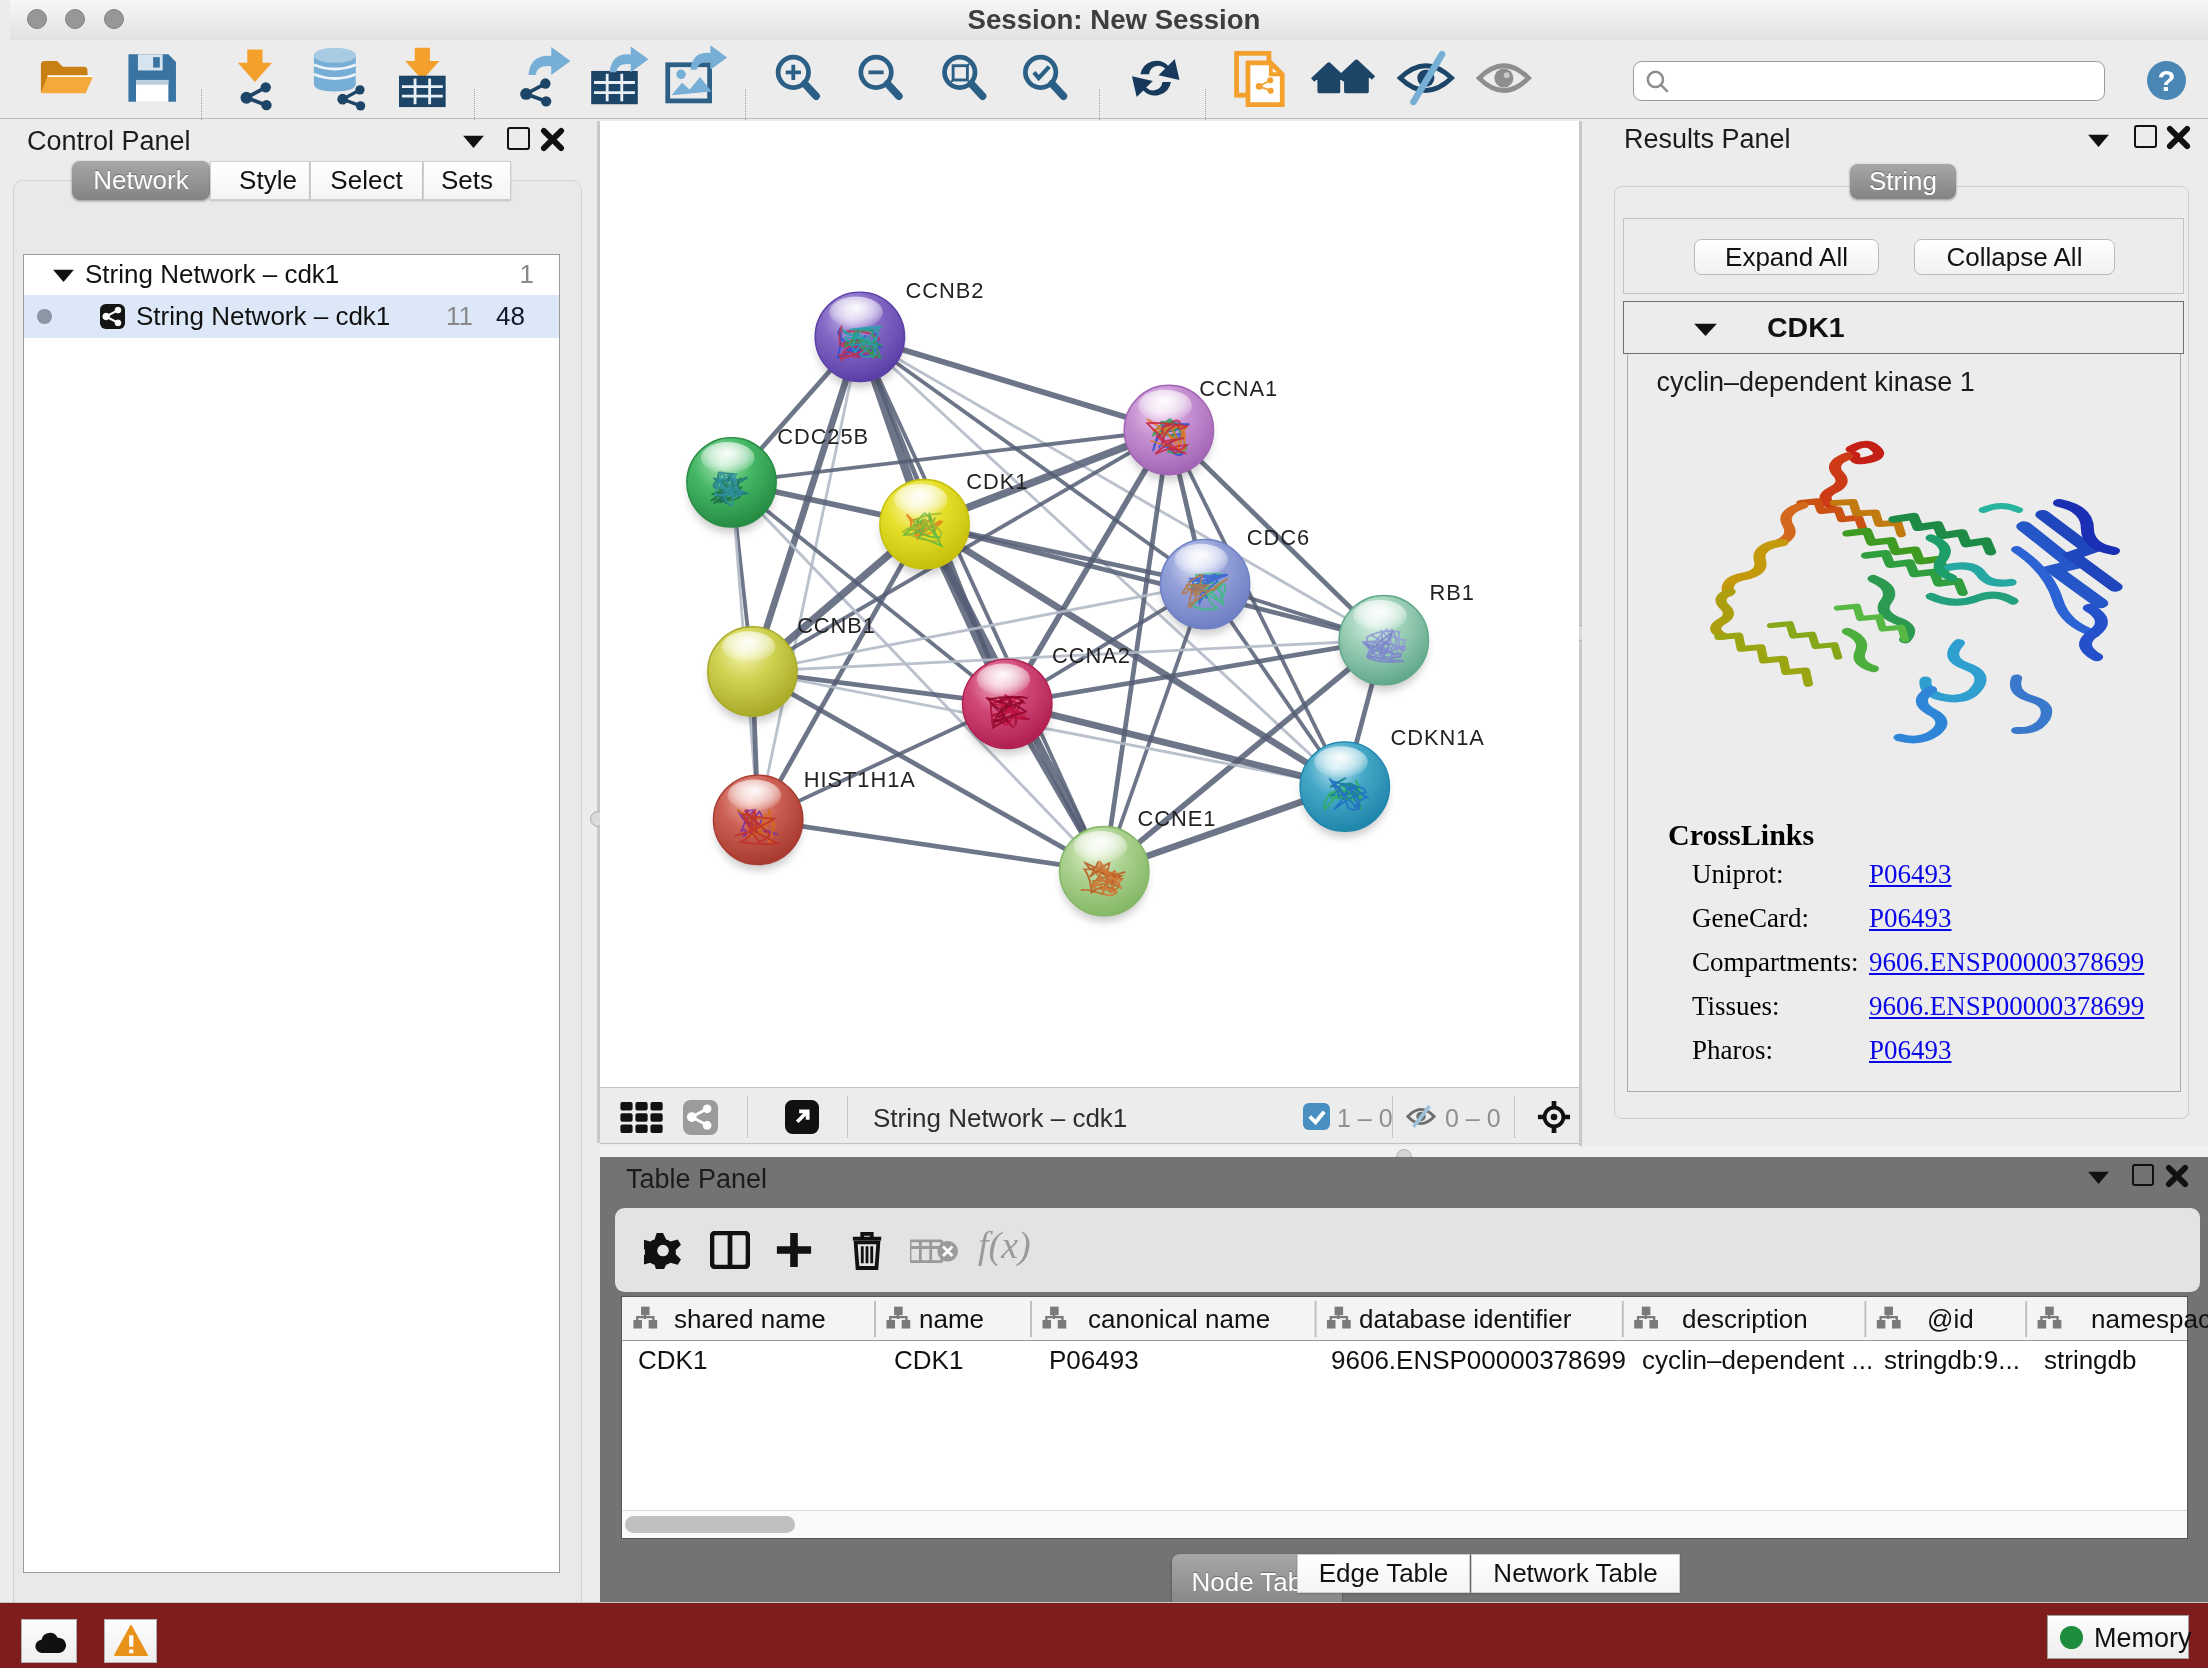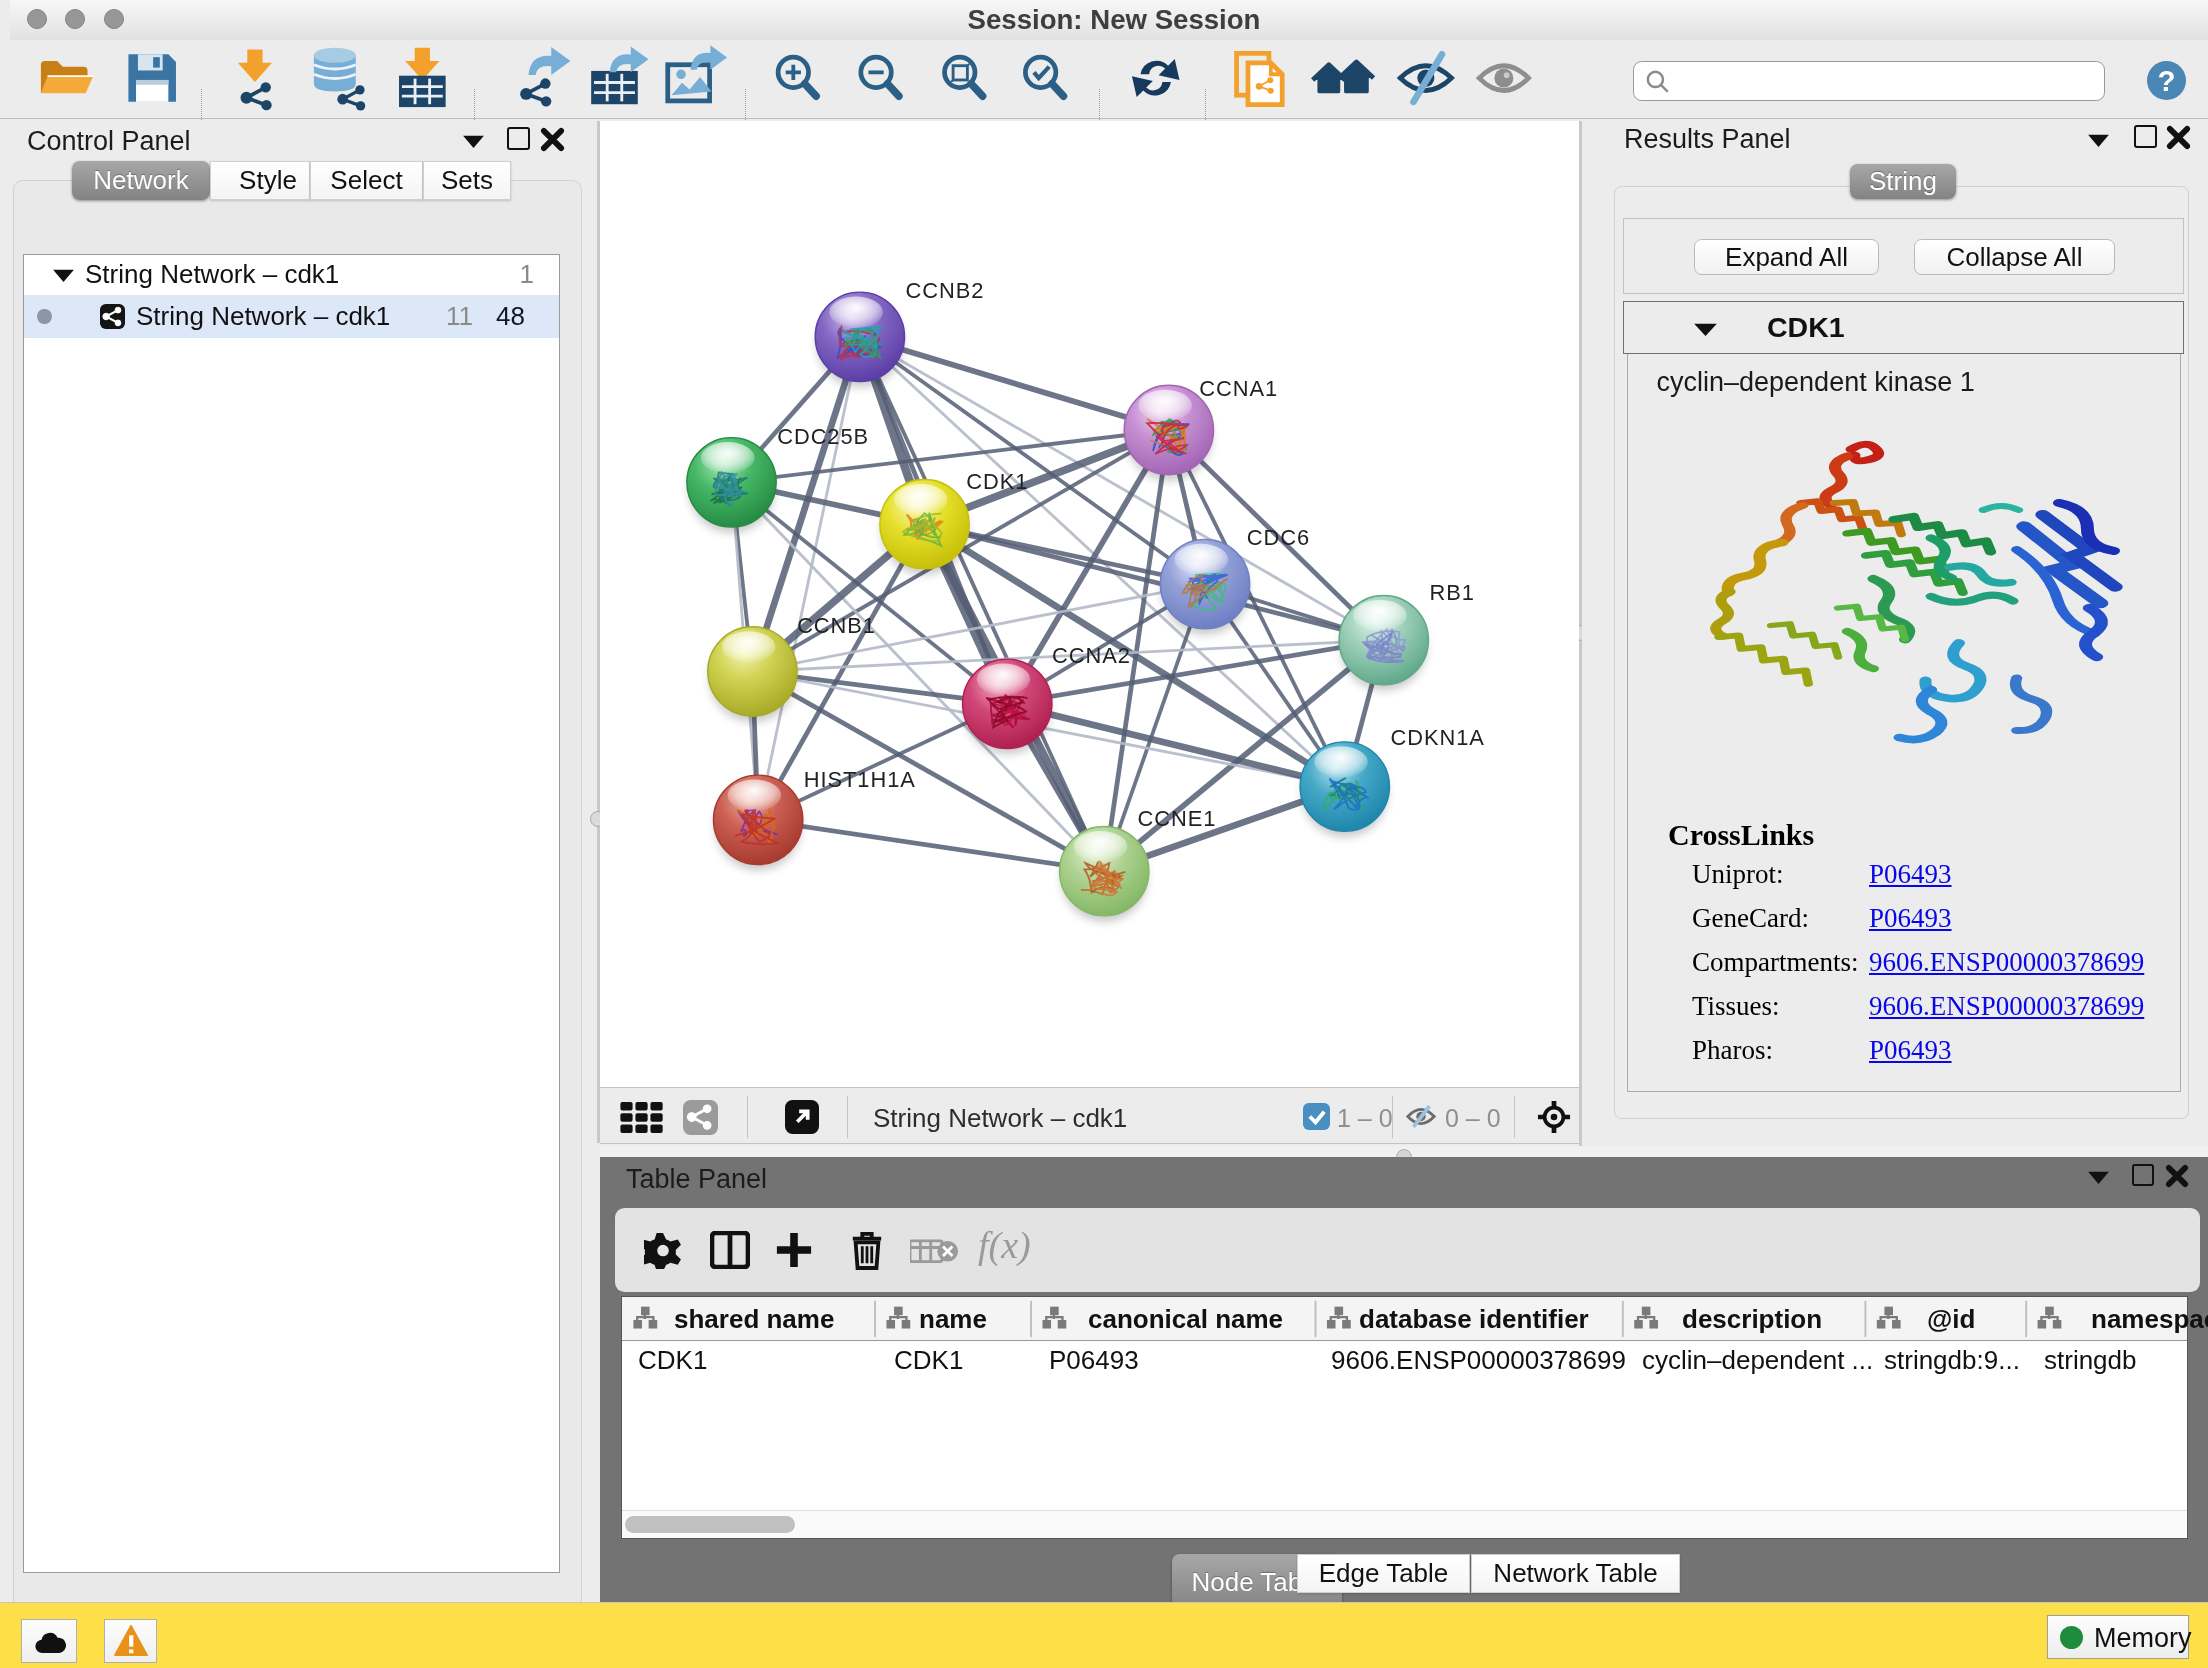--- a/index.html
+++ b/index.html
@@ -646,21 +646,21 @@
     <svg class="abs" style="left:295px;top:28.5px;" width="49" height="28.5" viewBox="0 0 52 30">
         <rect x="0" y="4" width="34" height="22" rx="2" fill="none" stroke="#9a9a9a" stroke-width="3"></rect>
         <path d="M0 11 l34 0 M11 4 l0 22 M22 4 l0 22" stroke="#9a9a9a" stroke-width="3"></path>
         <circle cx="40" cy="15" r="11" fill="#9a9a9a"></circle>
         <path d="M35 10 l10 10 M45 10 l-10 10" stroke="#fff" stroke-width="3"></path>
       </svg>
     <div class="abs" style="left:363px;top:15px;font-family:'Liberation Serif',serif;font-style:italic;font-size:38px;color:#9a9a9a;">f(x)</div>
   </div>
 
   <div class="abs" style="left:21px;top:139px;width:1567px;height:243px;background:#fff;border:1.9px solid #555;">
-    <div class="abs" style="left:0;top:0;width:100%;height:44px;background:#f4f4f4;border-bottom:1px solid #999;font-size:26px;color:#111;font-weight:bold;">
+    <div class="abs" style="left:0;top:0;width:100%;height:44px;background:#f4f4f4;border-bottom:1px solid #999;font-size:26px;color:#111;">
       <svg class="abs" style="left:0;top:0;" width="1564" height="44" viewBox="0 0 1644 46">
         <g stroke="#bdbdbd" stroke-width="2">
             <line x1="266" y1="4" x2="266" y2="42"></line>
             <line x1="430" y1="4" x2="430" y2="42"></line>
             <line x1="729" y1="4" x2="729" y2="42"></line>
             <line x1="1052" y1="4" x2="1052" y2="42"></line>
             <line x1="1307" y1="4" x2="1307" y2="42"></line>
             <line x1="1476" y1="4" x2="1476" y2="42"></line>
           </g>
         <g transform="translate(12,10)" fill="#7a7a7a">
@@ -726,21 +726,21 @@
     <div class="abs" style="left:0;bottom:0;width:100%;height:28.5px;background:#fafafa;border-top:1px solid #dcdcdc;">
       <div class="abs" style="left:2.9px;top:5.7px;width:170px;height:17px;border-radius:8.6px;background:#c0c0c0;"></div>
     </div>
   </div>
 
   <div class="tab sel" style="left:524px;top:397px;width:170px;height:56px;margin-left:48px;">Node Table</div>
   <div class="tab un" style="left:697px;top:397px;width:173px;height:39px;">Edge Table</div>
   <div class="tab un" style="left:871px;top:397px;width:209px;height:39px;">Network Table</div>
 </div>
 
-<div class="abs" style="left:0;top:1602px;width:2208px;height:67px;background:#fde047;border-top:1.9px solid #c6c6c6;">
+<div class="abs" style="left:0;top:1602px;width:2208px;height:67px;background:#7f1d1d;border-top:1.9px solid #c6c6c6;">
   <div class="abs" style="left:21px;top:16px;width:56px;height:44px;background:linear-gradient(#fdfdfd,#efefef);border:1.9px solid #b0b0b0;">
     <svg class="abs" style="left:10.5px;top:9.5px;" width="34" height="25" viewBox="0 0 36 26">
         <path d="M10 24 a7 7 0 0 1 -1 -14 a9 9 0 0 1 17 -2 a7 7 0 0 1 2 16 z" fill="#111"></path>
       </svg>
   </div>
   <div class="abs" style="left:104px;top:16px;width:53px;height:44px;background:linear-gradient(#fdfdfd,#efefef);border:1.9px solid #b0b0b0;">
     <svg class="abs" style="left:8.6px;top:4.8px;" width="34" height="32" viewBox="0 0 36 34">
         <path d="M18 1 L35 32 L1 32 z" fill="#e8921a" stroke="#e8921a" stroke-width="2" stroke-linejoin="round"></path>
         <rect x="16" y="11" width="4.5" height="12" fill="#fff"></rect>
         <rect x="16" y="26" width="4.5" height="4" fill="#fff"></rect>

